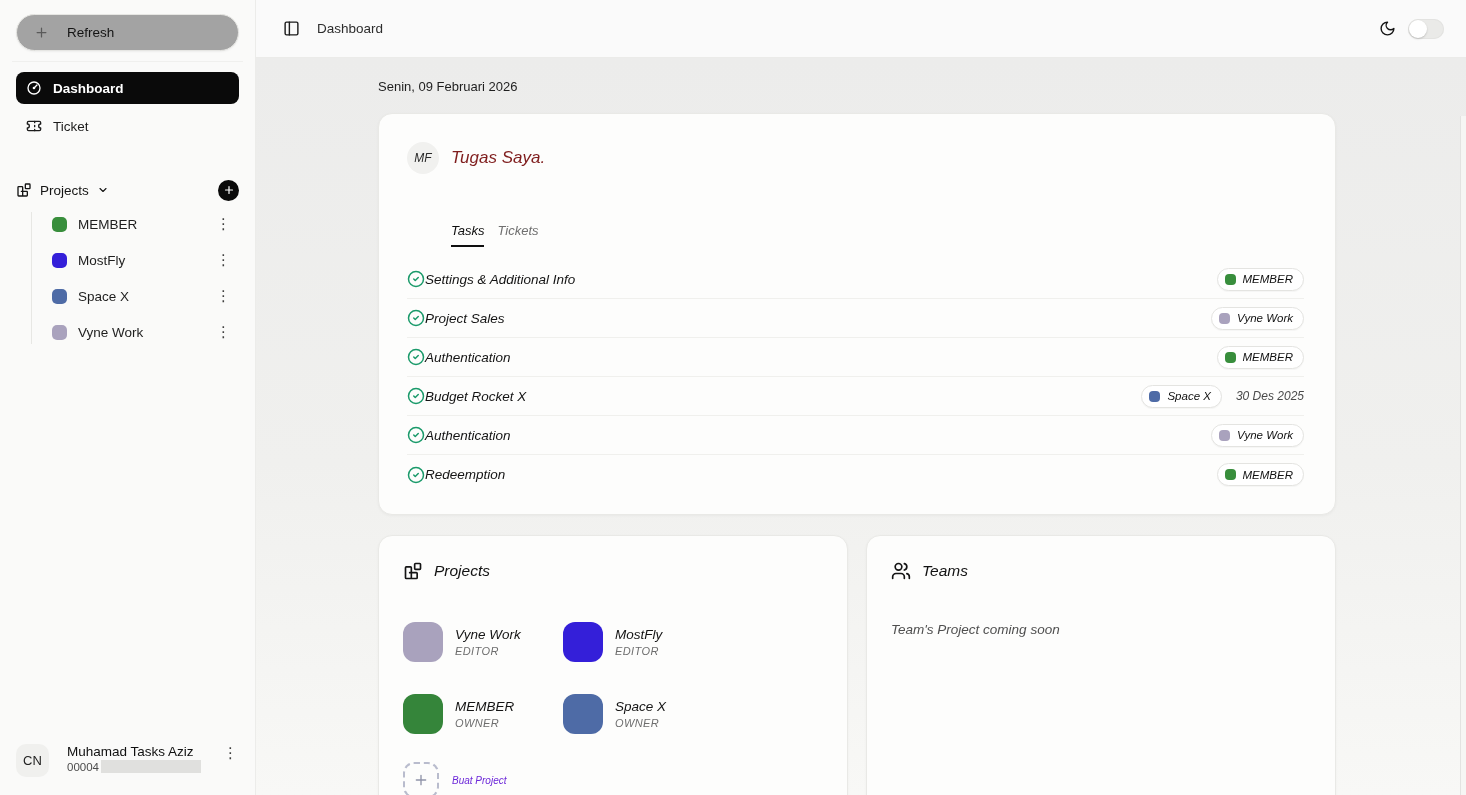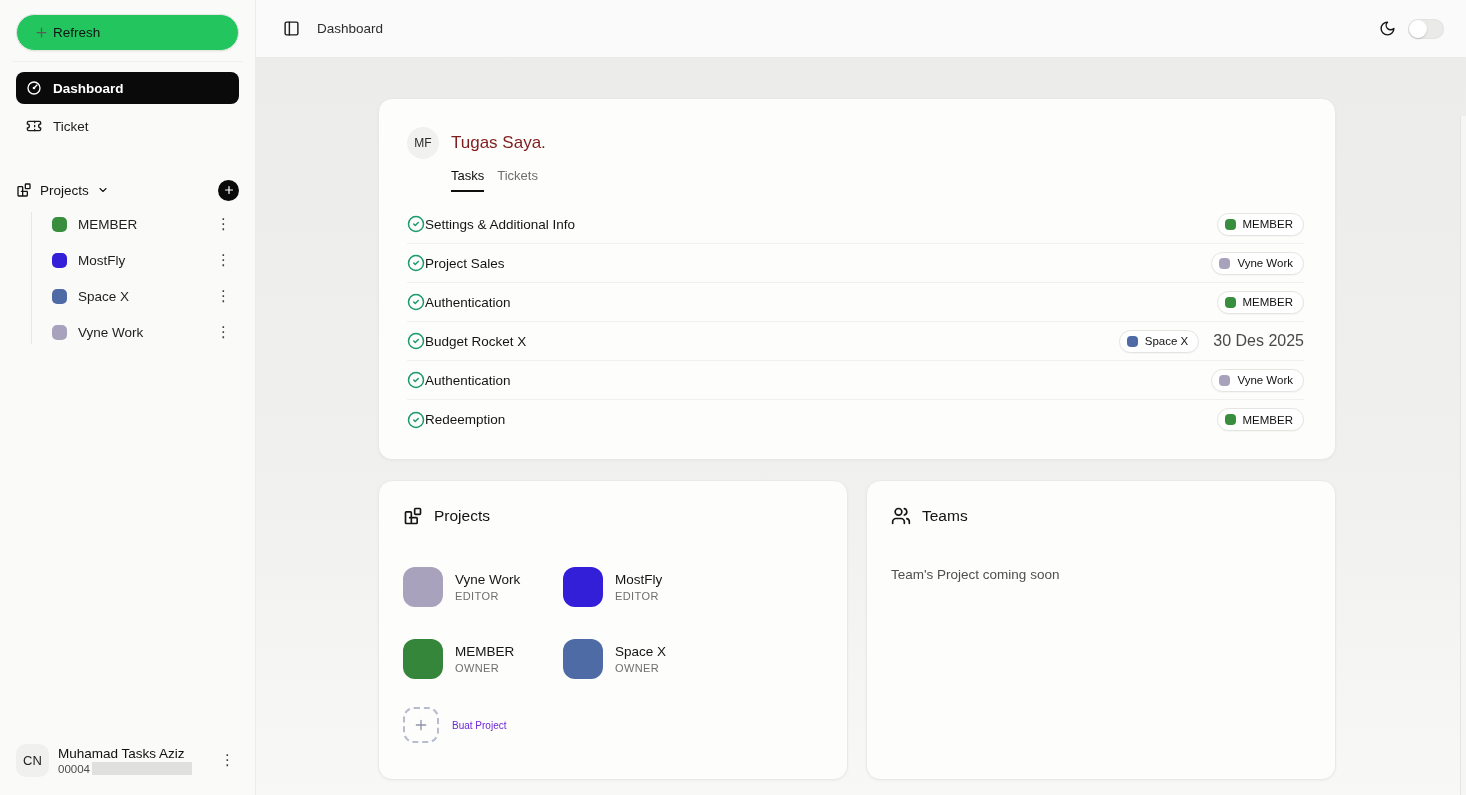--- a/index.html
+++ b/index.html
@@ -3,41 +3,41 @@
 <meta charset="utf-8">
 <style>
   * { margin:0; padding:0; box-sizing:border-box; }
   html,body { width:1466px; height:795px; overflow:hidden; }
   body { font-family:"Liberation Sans", sans-serif; background:#fafaf9; display:flex; color:#161616; }
   svg { display:block; }
 
   
   .sidebar { width:256px; flex:0 0 256px; background:#fafaf9; border-right:1px solid #ececea;
              display:flex; flex-direction:column; padding:14px 16px 16px; }
-  .refresh-btn { height:37px; border-radius:19px; background:#22c55e; border:1px solid #e6e6e3;
-                 box-shadow:0 1px 2px rgba(0,0,0,.05); display:flex; align-items:center; gap:4px;
+  .refresh-btn { height:37px; border-radius:19px; background:#a3a3a3; border:1px solid #e6e6e3;
+                 box-shadow:0 1px 2px rgba(0,0,0,.05); display:flex; align-items:center; gap:18px;
                  padding:0 17px; font-size:13.5px; color:#141414; cursor:pointer; }
   .sb-divider { border-top:1px solid #f0f0ee; margin:10px -4px; }
   .nav-item { height:32px; border-radius:8px; padding:0 10px; display:flex; align-items:center; gap:11px;
               font-size:13.5px; color:#1c1c1c; margin-bottom:6px; cursor:pointer; }
   .nav-item.active { background:#0a0a0a; color:#fff; font-weight:700; }
   .section-head { margin-top:30px; display:flex; align-items:center; gap:8px; font-size:13.5px;
                   color:#141414; height:24px; }
   .add-circle { margin-left:auto; width:21px; height:21px; border-radius:50%; background:#0a0a0a;
                 color:#fff; display:flex; align-items:center; justify-content:center; cursor:pointer; }
   .proj-list { list-style:none; margin-top:4px; position:relative; }
   .proj-list::before { content:""; position:absolute; left:15px; top:6px; bottom:6px;
                        border-left:1px solid #e7e7e4; }
   .proj-item { height:36px; display:flex; align-items:center; padding-left:36px; padding-right:4px;
                font-size:13.5px; color:#1e1e1e; cursor:pointer; }
   .proj-dot { width:15px; height:15px; border-radius:5px; margin-right:11px; flex:0 0 15px; }
   .kebab { margin-left:auto; color:#3f3f3f; font-size:15px; line-height:1; cursor:pointer;
            padding:2px 4px; font-family:"DejaVu Sans", sans-serif; }
   .archives-head { margin-top:24px; }
-  .sb-user { margin-top:auto; display:flex; align-items:center; gap:9px; padding:4px 0 2px; }
+  .sb-user { margin-top:auto; display:flex; gap:18px; padding:4px 0 2px; }
   .sb-avatar { width:33px; height:33px; border-radius:10px; background:#f0f0ee; display:flex;
                align-items:center; justify-content:center; font-size:13px; color:#222; flex:0 0 33px; }
   .sb-user-name { font-size:13.5px; color:#101010; line-height:16px; }
   .sb-user-id { font-size:11.5px; color:#4c4c4c; display:flex; align-items:center; }
   .redact { display:inline-block; width:100px; height:13px; background:#e0e0de; margin-left:2px; }
 
   
   .main { flex:1; display:flex; flex-direction:column; background:#fafafa; position:relative; min-width:0; }
   .topbar { height:58px; flex:0 0 58px; display:flex; align-items:center; padding:0 22px 0 27px;
             border-bottom:1px solid #ebebe9; background:#fafafa; }
@@ -49,39 +49,39 @@
                  background:#fff; box-shadow:0 1px 2px rgba(0,0,0,.18); }
 
   .content { flex:1; overflow:hidden; background:linear-gradient(180deg,#ececeb 0%,#f0f0ee 55%,#f8f8f6 100%);
              padding:21px 0 0 122px; position:relative; }
   .scroll-gutter { position:absolute; top:58px; right:0; bottom:0; width:6px; background:#f6f6f4;
                    border-left:1px solid #e3e3e1; }
   .date-line { font-size:13px; color:#1f1f1f; }
   .greeting { margin-top:16px; font-size:24px; font-weight:500; letter-spacing:-0.2px; color:#0f0f0f; }
 
   .card { background:#fdfdfc; border:1px solid #e9e9e6; border-radius:14px;
-          box-shadow:0 1px 3px rgba(0,0,0,.04); }
+          box-shadow:0 1px 3px rgba(0,0,0,.04);font-style:italic; }
   .tasks-card { width:958px; margin-top:19px; padding:28px 31px 20px 28px; }
   .tc-head { display:flex; align-items:flex-start; gap:12px; }
   .tc-avatar { width:32px; height:32px; border-radius:50%; background:#f1f1ef; display:flex;
                align-items:center; justify-content:center; font-size:12px; color:#2a2a2a; }
   .tc-title { font-size:17px; font-weight:500; color:#7f1d1d; padding-top:6px; }
   .tc-tabs { margin-left:44px; margin-top:9px; display:flex; gap:13px; font-size:13px; }
-  .tab { padding-bottom:7px; cursor:pointer; color:#6f6f6f; border-bottom:2px solid transparent; }
+  .tab { padding-bottom:7px; cursor:pointer; color:#6f6f6f; border-bottom:2px solid transparent;margin-top:40px; }
   .tab.active { color:#0f0f0f; font-weight:500; border-bottom-color:#0f0f0f; }
   .task-list { margin-top:13px; }
   .task-row { display:flex; align-items:center; height:39px; border-bottom:1px solid #f0f0ed; cursor:pointer; }
   .task-row:last-child { border-bottom:none; }
   .task-title { font-size:13.5px; color:#141414; }
   .task-right { margin-left:auto; display:flex; align-items:center; gap:14px; }
   .badge { display:flex; align-items:center; gap:7px; height:23px; padding:0 10px 0 7px;
            border:1px solid #e4e4e1; border-radius:12px; background:#fff; font-size:11.5px;
            color:#111; box-shadow:0 1px 1px rgba(0,0,0,.03); white-space:nowrap; }
   .badge-dot { width:11px; height:11px; border-radius:4px; }
-  .task-due { font-size:16px; color:#4a4a4a; white-space:nowrap; }
+  .task-due { font-size:12px; color:#4a4a4a; white-space:nowrap; }
   .task-due:empty { display:none; }
 
   .cards-row { display:flex; gap:18px; margin-top:20px; }
   .half-card { width:470px; height:300px; padding:25px 24px; }
   .hc-head { display:flex; align-items:center; gap:11px; font-size:15.5px; font-weight:500; color:#121212; }
   .proj-grid { margin-top:41px; display:grid; grid-template-columns:160px 1fr; row-gap:32px; }
   .tile { display:flex; align-items:center; gap:12px; cursor:pointer; }
   .tile-swatch { width:40px; height:40px; border-radius:12px; flex:0 0 40px; }
   .tile-name { font-size:13.5px; font-weight:500; color:#141414; line-height:16px; }
   .tile-role { font-size:11px; color:#6e6e6e; letter-spacing:.4px; margin-top:2px; }
@@ -198,20 +198,21 @@
             <path d="M12 3a6 6 0 0 0 9 9 9 9 0 1 1-9-9Z"></path>
           </svg>
       </span>
       <span class="toggle">
           <span class="toggle-knob"></span>
         </span>
     </span>
   </header>
 
   <div class="content">
+    <div class="date-line">Senin, 09 Februari 2026</div>
 
     <section class="card tasks-card">
       <div class="tc-head">
         <span class="tc-avatar">MF</span>
         <span class="tc-title">Tugas Saya.</span>
       </div>
       <div class="tc-tabs">
         <span class="tab active">Tasks</span>
         <span class="tab">Tickets</span>
       </div>

